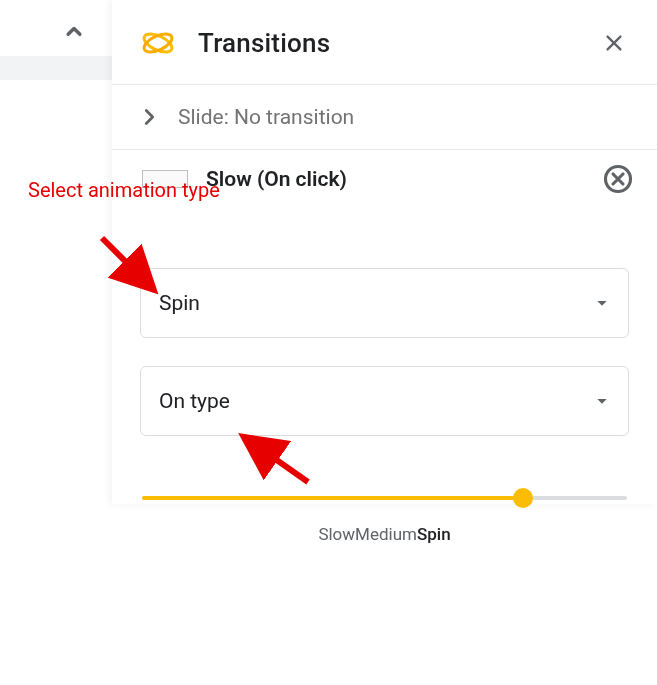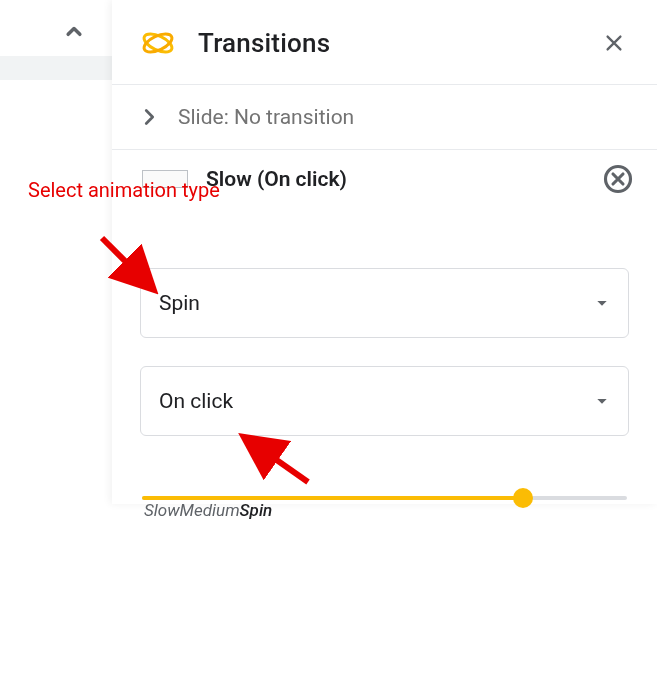--- a/index.html
+++ b/index.html
@@ -26,21 +26,21 @@
   .select:first-of-type { margin-top: 64px; }
   .select-label { font-size: 21px; color: #202124; }
   .select .caret { margin-left: auto; color: #5f6368; }
   .check-row { display: flex; align-items: center; margin-top: 44px; padding: 0 2px; }
   .checkbox { width: 26px; height: 26px; border: 3px solid #5f6368; border-radius: 2px; cursor: pointer; }
   .check-label { font-size: 21px; color: #3c4043; margin-left: 22px; }
   .slider-wrap { margin-top: 60px; padding: 0 2px; }
   .slider-track { position: relative; height: 4px; background: #dadce0; border-radius: 2px; }
   .slider-fill { position: absolute; left: 0; top: 0; height: 4px; background: #fbbc04; border-radius: 2px; width: 78.5%; }
   .slider-thumb { position: absolute; top: 50%; left: 78.5%; width: 20px; height: 20px; background: #fbbc04; border-radius: 50%; transform: translate(-50%, -50%); cursor: grab; }
-  .speed-labels { display: flex; justify-content: flex-start; font-size: 17px; color: #5f6368; padding: 0 2px; font-style: italic; }
+  .speed-labels { display: flex; justify-content: center; margin-top: 24px; font-size: 17px; color: #5f6368; padding: 0 2px; }
   .speed-labels .fast { color: #202124; font-weight: 500; }
   .annotation { position: absolute; left: 28px; top: 178px; color: #e70000; font-size: 20px; font-weight: 400; }
   .arrow1 { position: absolute; left: 94px; top: 230px; pointer-events: none; }
   .arrow2 { position: absolute; left: 230px; top: 430px; pointer-events: none; }
   svg { display: block; }
 </style>
 </head>
 <body>
 
 <div class="root">
@@ -94,21 +94,21 @@
       <div class="select">
         <span class="select-label">Spin</span>
         <span class="caret">
           <svg width="16" height="16" viewBox="0 0 24 24">
               <path d="M5 9l7 7 7-7" fill="#5f6368"></path>
             </svg>
         </span>
       </div>
 
       <div class="select">
-        <span class="select-label">On click</span>
+        <span class="select-label">On type</span>
         <span class="caret">
           <svg width="16" height="16" viewBox="0 0 24 24">
               <path d="M5 9l7 7 7-7" fill="#5f6368"></path>
             </svg>
         </span>
       </div>
 
 
       <div class="slider-wrap">
         <div class="slider-track">

